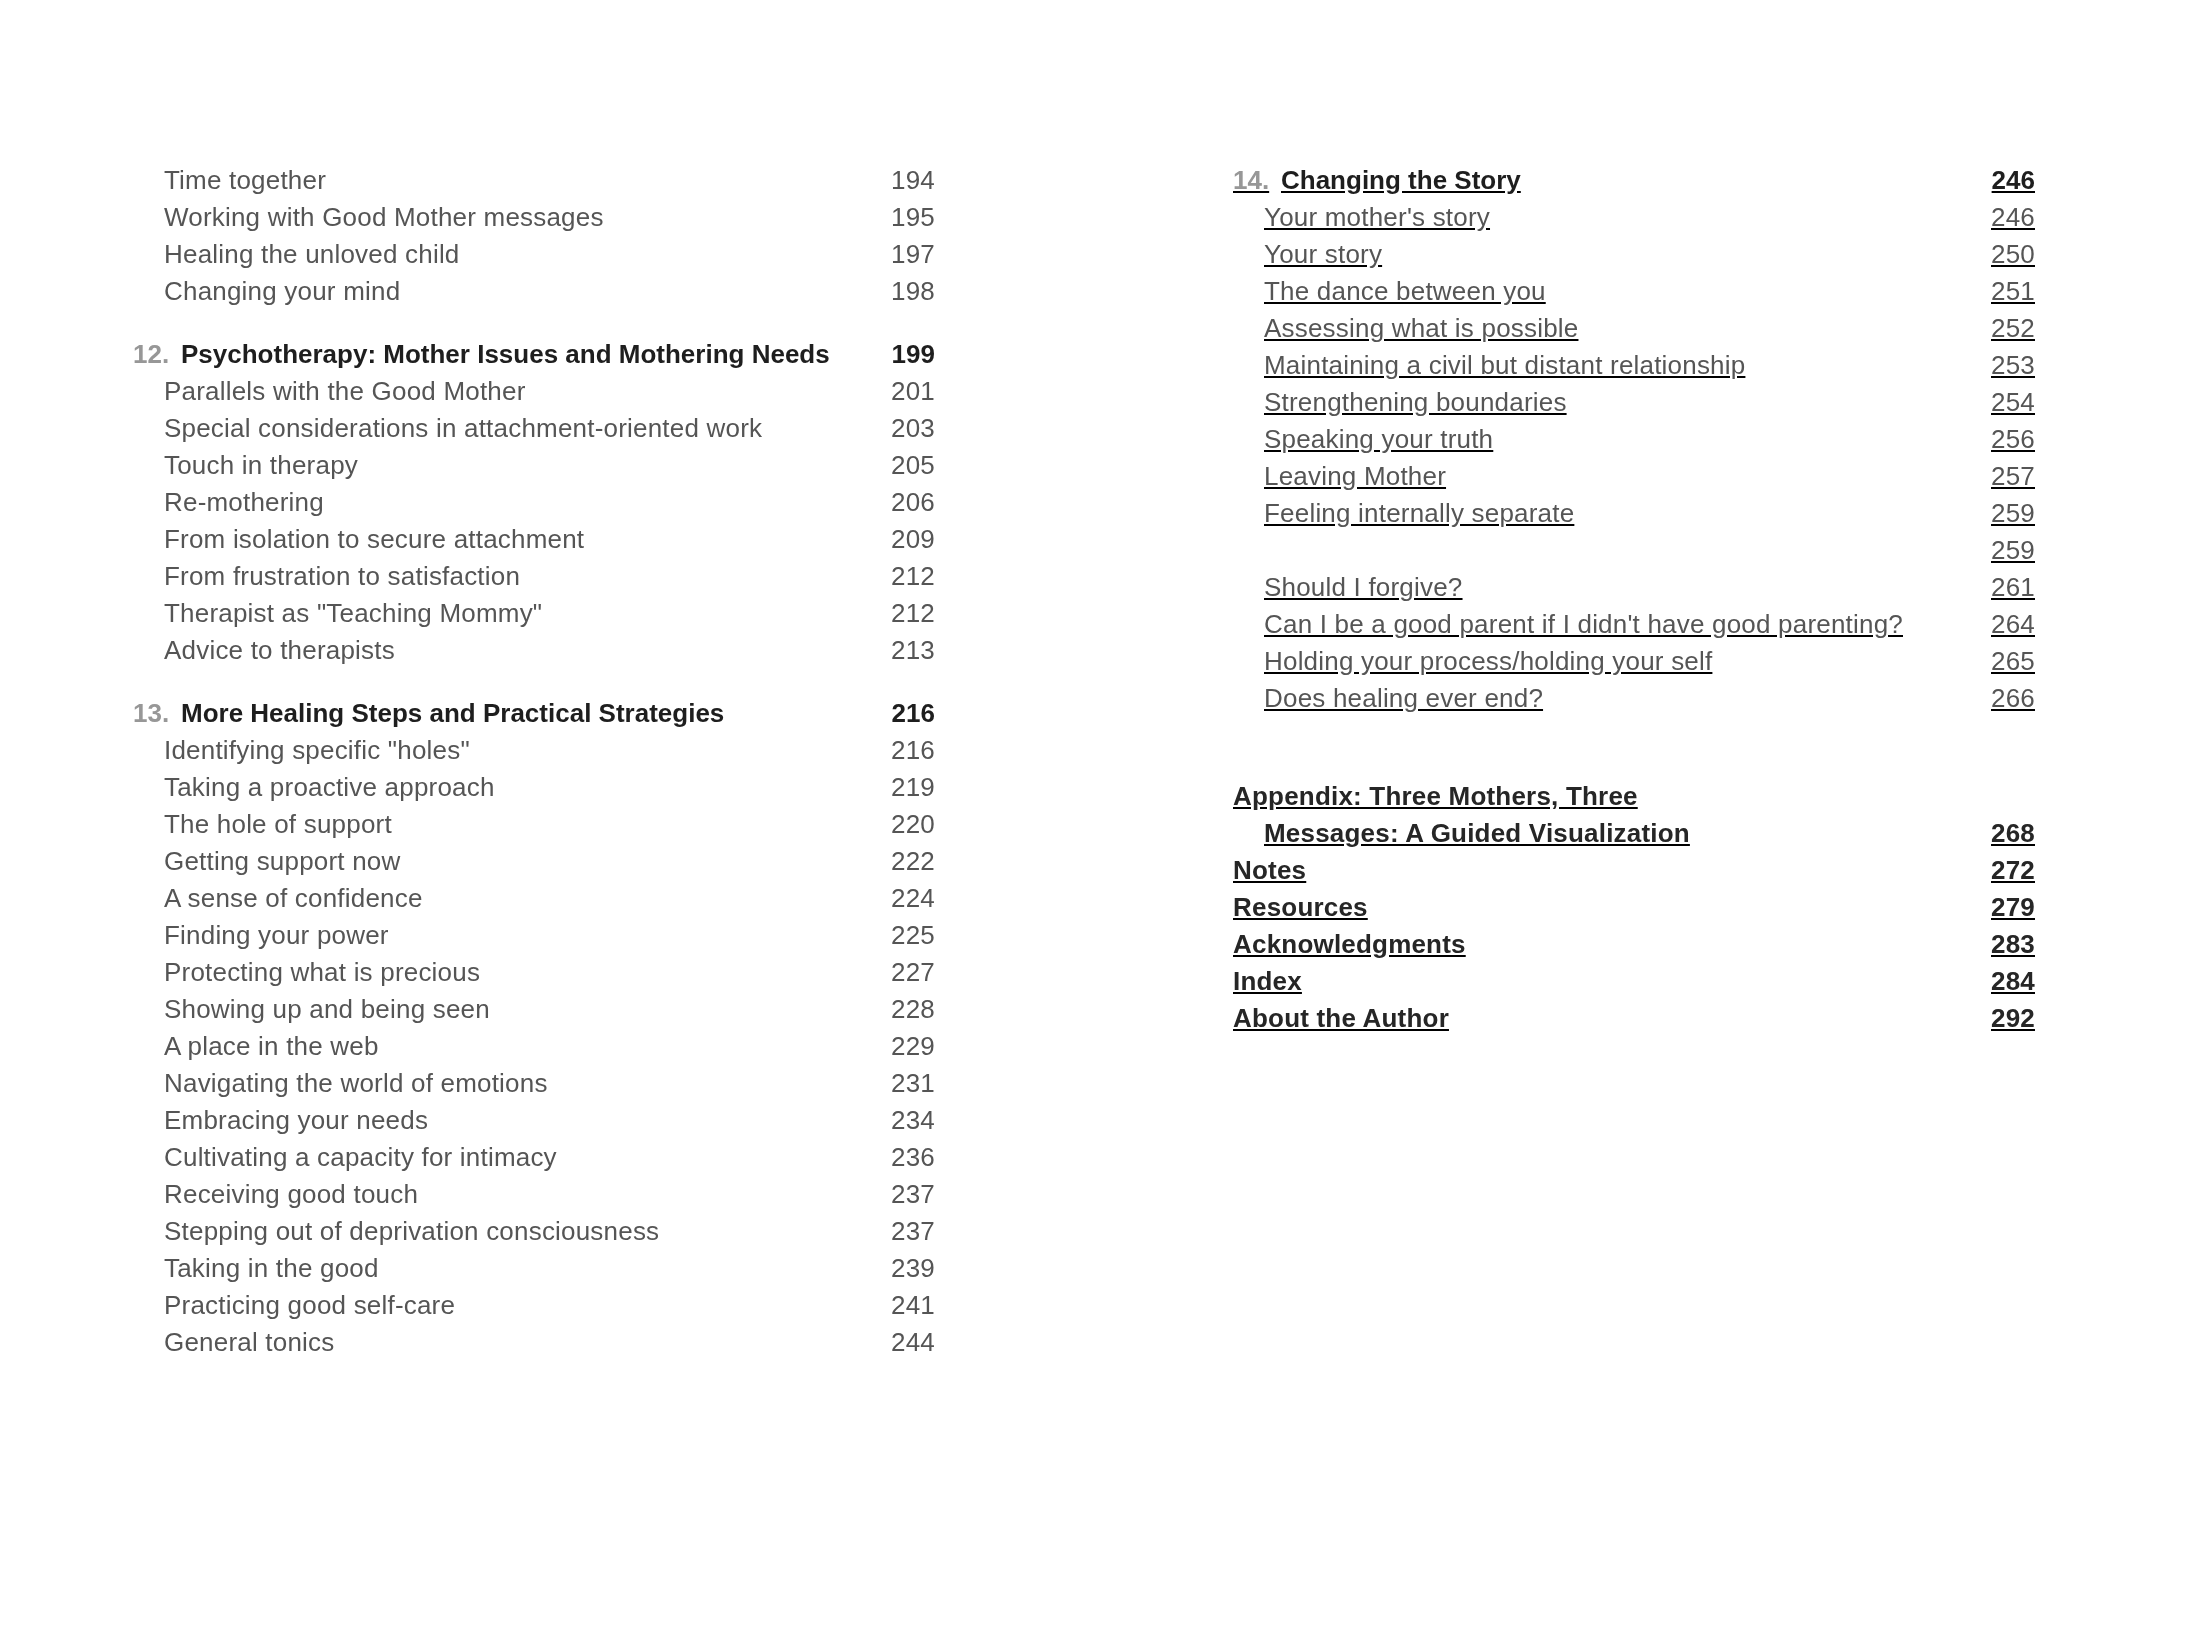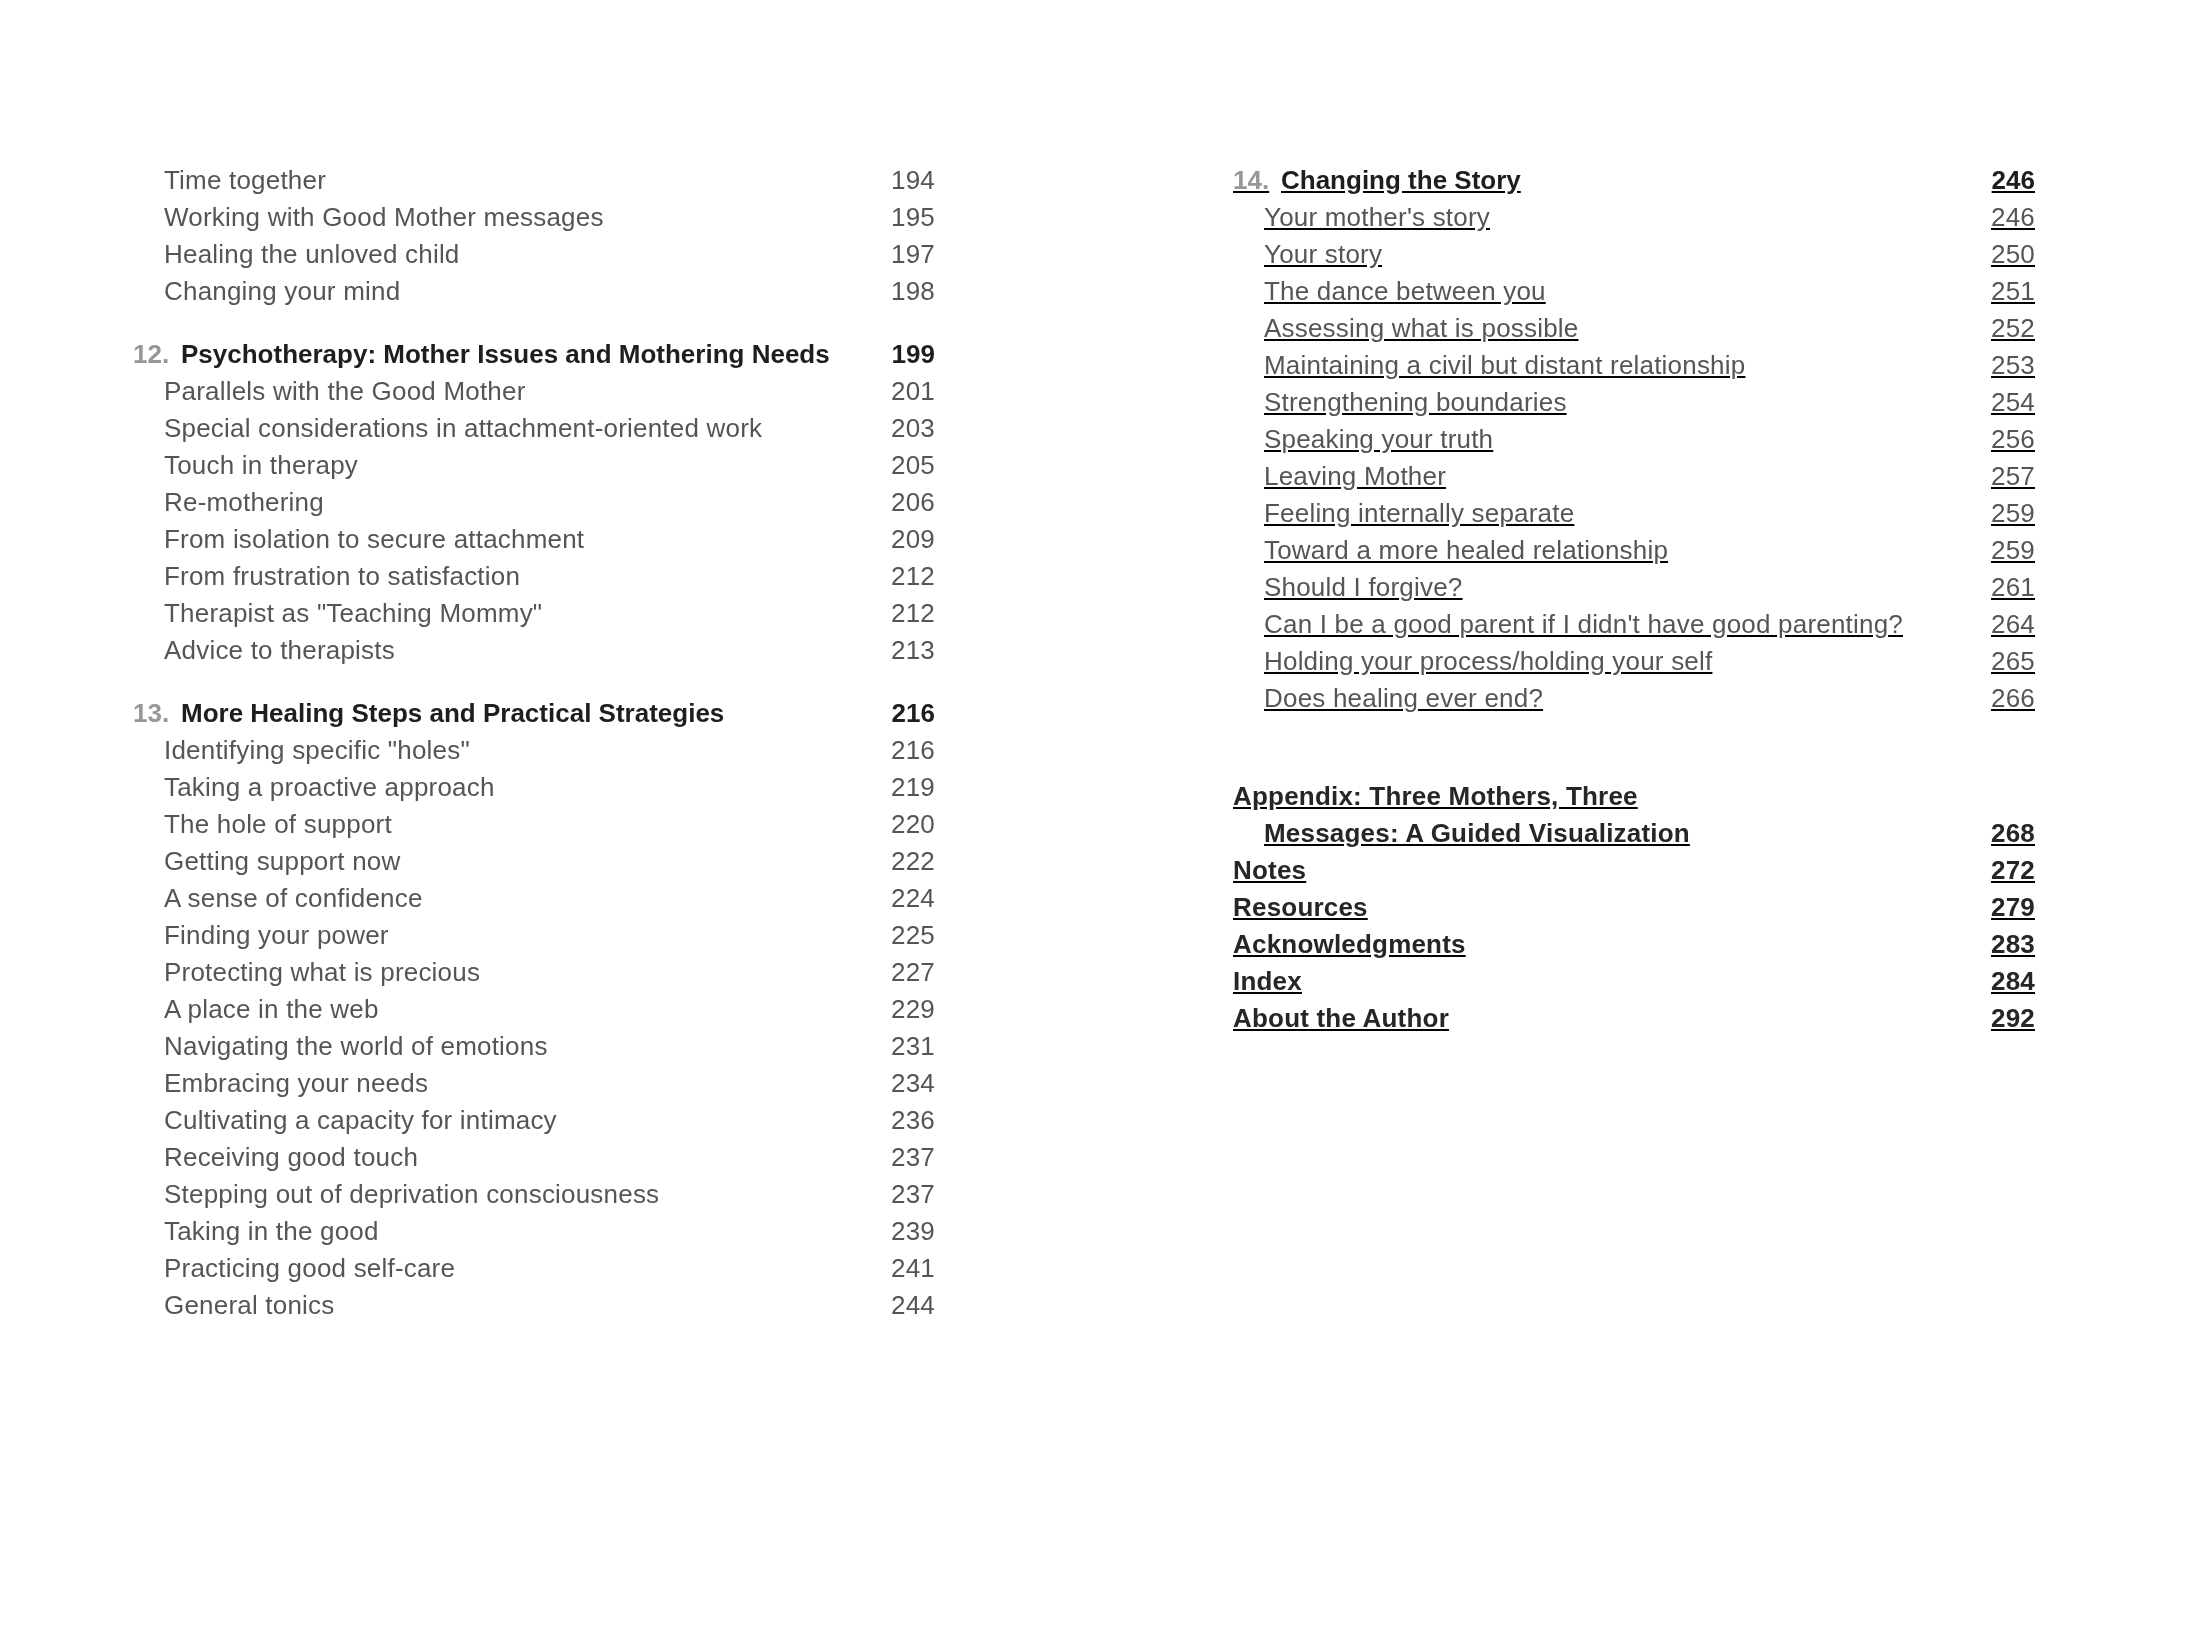--- a/index.html
+++ b/index.html
@@ -158,20 +158,24 @@
     </div>
     <div class="row entry">
       <span>Finding your power</span>
       <span class="pg">225</span>
     </div>
     <div class="row entry">
       <span>Protecting what is precious</span>
       <span class="pg">227</span>
     </div>
     <div class="row entry">
+      <span>Showing up and being seen</span>
+      <span class="pg">228</span>
+    </div>
+    <div class="row entry">
       <span>A place in the web</span>
       <span class="pg">229</span>
     </div>
     <div class="row entry">
       <span>Navigating the world of emotions</span>
       <span class="pg">231</span>
     </div>
     <div class="row entry">
       <span>Embracing your needs</span>
       <span class="pg">234</span>
@@ -239,21 +243,20 @@
     </div>
     <div class="row entry">
       <span>Leaving Mother</span>
       <span class="pg">257</span>
     </div>
     <div class="row entry">
       <span>Feeling internally separate</span>
       <span class="pg">259</span>
     </div>
     <div class="row entry">
-      <span>Toward a more healed relationship</span>
       <span class="pg">259</span>
     </div>
     <div class="row entry">
       <span>Should I forgive?</span>
       <span class="pg">261</span>
     </div>
     <div class="row entry">
       <span>Can I be a good parent if I didn't have good parenting?</span>
       <span class="pg">264</span>
     </div>

